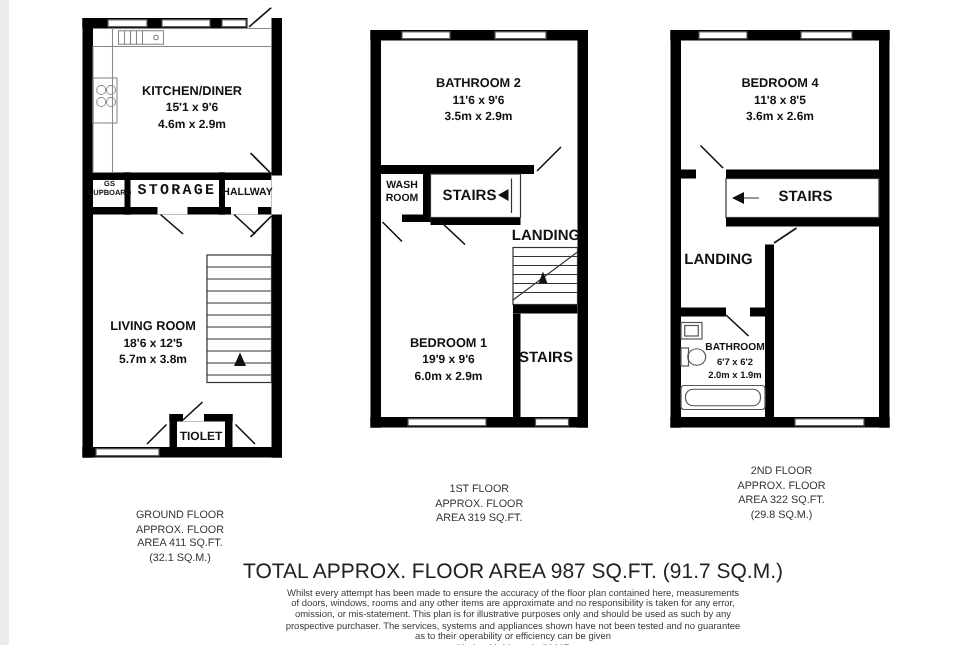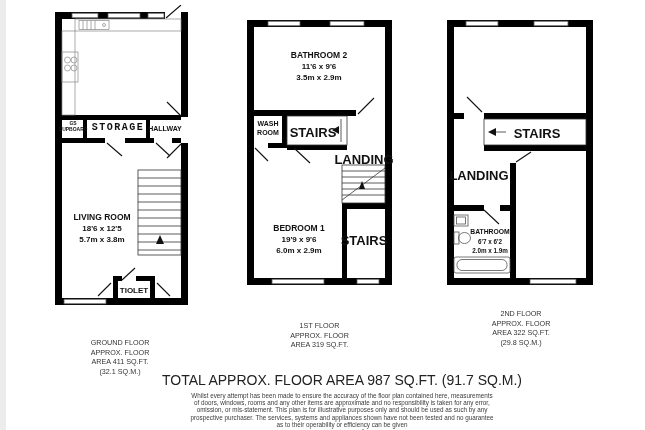--- a/index.html
+++ b/index.html
@@ -9,21 +9,21 @@
   .plan{position:absolute;}
   .plan svg{position:absolute;left:0;top:0;}
   .room-label{position:absolute;transform:translateX(-50%);text-align:center;white-space:nowrap;
               font-weight:700;color:#111;}
   .rn{font-size:8.5px;line-height:11px;}
   .rd{font-size:8px;line-height:11px;}
   .rn-sm{font-size:6.8px;line-height:9.5px;}
   .rd-sm{font-size:6.3px;line-height:9.5px;}
   .tag{position:absolute;transform:translateX(-50%);white-space:nowrap;font-weight:700;color:#111;}
   .tag7{font-size:7px;}
-  .tag75{font-size:13px;text-align:center;}
+  .tag75{font-size:10px;text-align:center;}
   .tag8{font-size:8px;}
   .tag11{font-size:10px;letter-spacing:1.5px;font-family:Liberation Mono, monospace;}
   .tag-tiny{font-size:5px;line-height:5.5px;text-align:center;}
   .two-line{line-height:8.5px;}
   .floor-label{position:absolute;left:0;right:0;text-align:center;color:#333;
                font-size:7.2px;line-height:9.5px;font-weight:400;}
   .footer{position:absolute;left:42px;width:600px;top:372px;text-align:center;}
   .total{font-size:14px;color:#222;margin-bottom:4px;}
   .disc{font-size:6.3px;line-height:7.2px;color:#3a3a3a;}
   .credit{font-size:6.3px;line-height:7.2px;color:#3a3a3a;margin-top:1px;}
@@ -96,20 +96,25 @@
         <circle cx="54" cy="20" r="1.5"></circle>
         <rect x="12" y="26" width="13" height="84"></rect>
         <rect x="12" y="47" width="16" height="30"></rect>
         <circle cx="17.5" cy="55" r="3"></circle>
         <circle cx="24" cy="55" r="3"></circle>
         <circle cx="17.5" cy="63" r="3"></circle>
         <circle cx="24" cy="63" r="3"></circle>
       </g>
     </svg>
 
+    <div class="room-label" style="left:78px;top:50px;">
+      <div class="rn">KITCHEN/DINER</div>
+      <div class="rd">15'1 x 9'6</div>
+      <div class="rd">4.6m x 2.9m</div>
+    </div>
     <div class="tag tag-tiny" style="left:23px;top:116px;">
       <div>GS</div>
       <div>CUPBOARD</div>
     </div>
     <div class="tag tag11" style="left:68px;top:117px;">STORAGE</div>
     <div class="tag tag7" style="left:115px;top:120px;">HALLWAY</div>
     <div class="room-label" style="left:52px;top:207px;">
       <div class="rn">LIVING ROOM</div>
       <div class="rd">18'6 x 12'5</div>
       <div class="rd">5.7m x 3.8m</div>
@@ -223,20 +228,25 @@
       <g stroke="#555" stroke-width="0.8" fill="none">
         <rect x="12" y="210" width="14" height="11"></rect>
         <rect x="14.5" y="212" width="9" height="7"></rect>
         <rect x="12" y="227" width="5" height="12"></rect>
         <ellipse cx="22.5" cy="233" rx="6" ry="5.5"></ellipse>
         <rect x="12" y="252" width="56" height="16" rx="2"></rect>
         <rect x="15" y="254.5" width="50" height="11" rx="5"></rect>
       </g>
     </svg>
 
+    <div class="room-label" style="left:78px;top:45px;">
+      <div class="rn">BEDROOM 4</div>
+      <div class="rd">11'8 x 8'5</div>
+      <div class="rd">3.6m x 2.6m</div>
+    </div>
     <div class="tag tag75" style="left:95px;top:121px;">STAIRS</div>
     <div class="tag tag75" style="left:37px;top:163px;">LANDING</div>
     <div class="room-label" style="left:48px;top:222px;">
       <div class="rn-sm">BATHROOM</div>
       <div class="rd-sm">6'7 x 6'2</div>
       <div class="rd-sm">2.0m x 1.9m</div>
     </div>
 
     <div class="floor-label" style="top:304px;">
       <div>2ND FLOOR</div>

